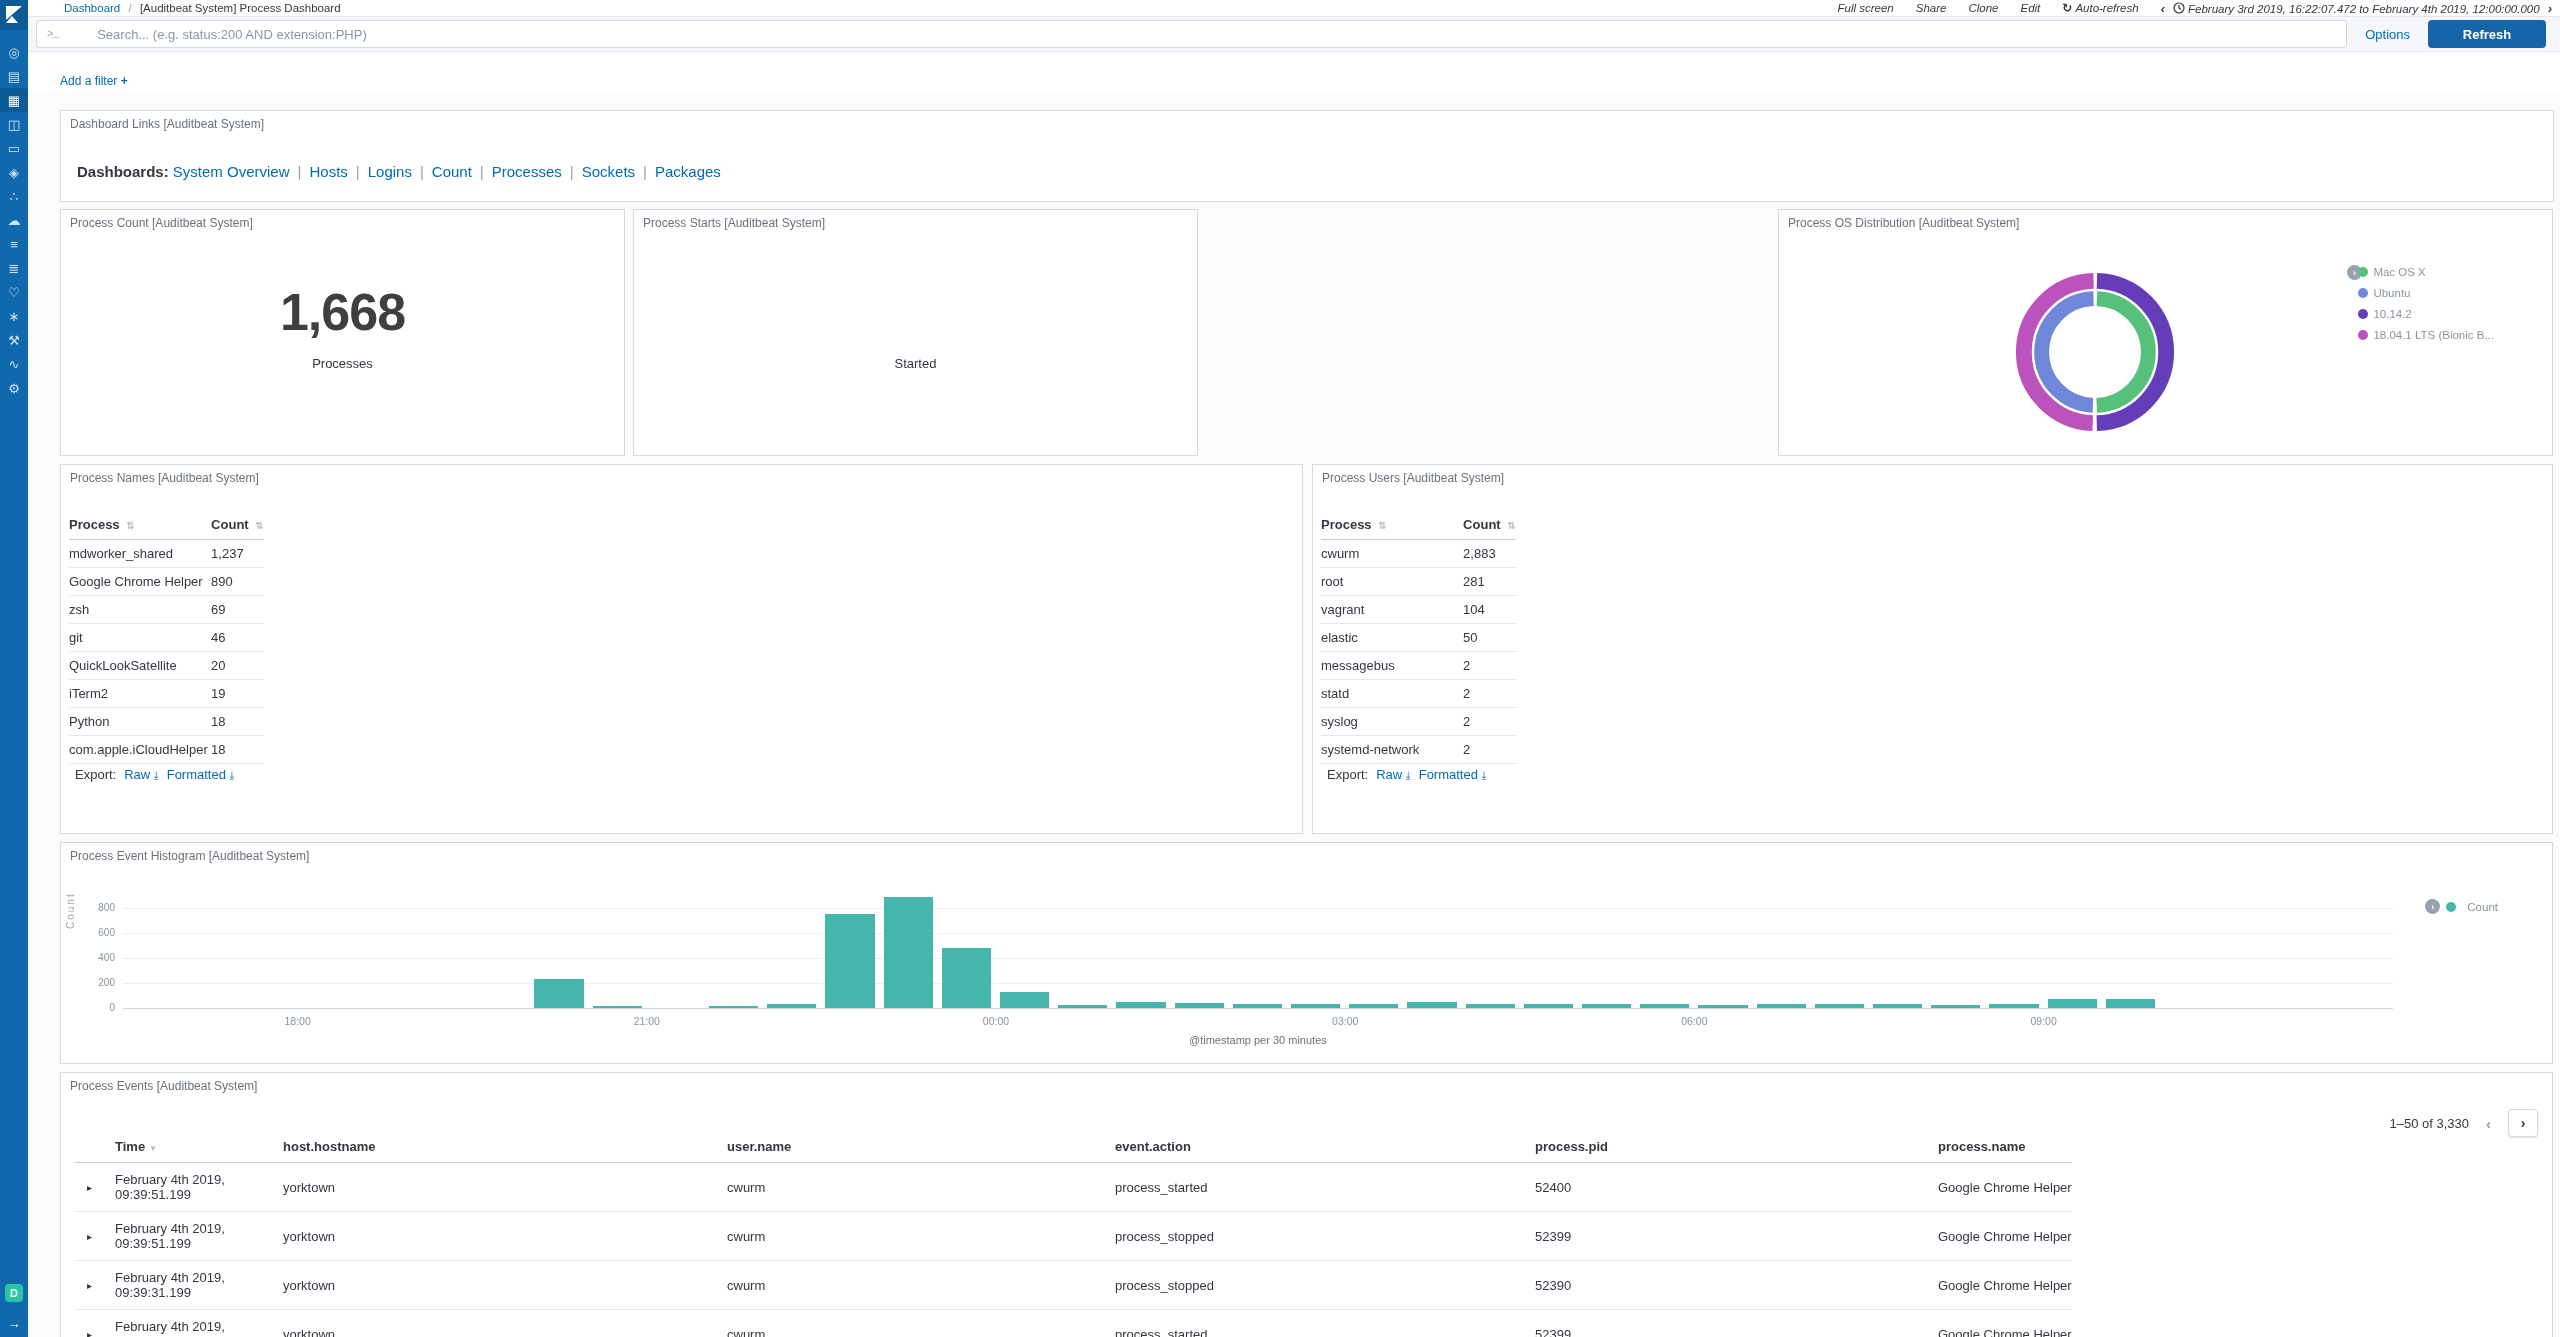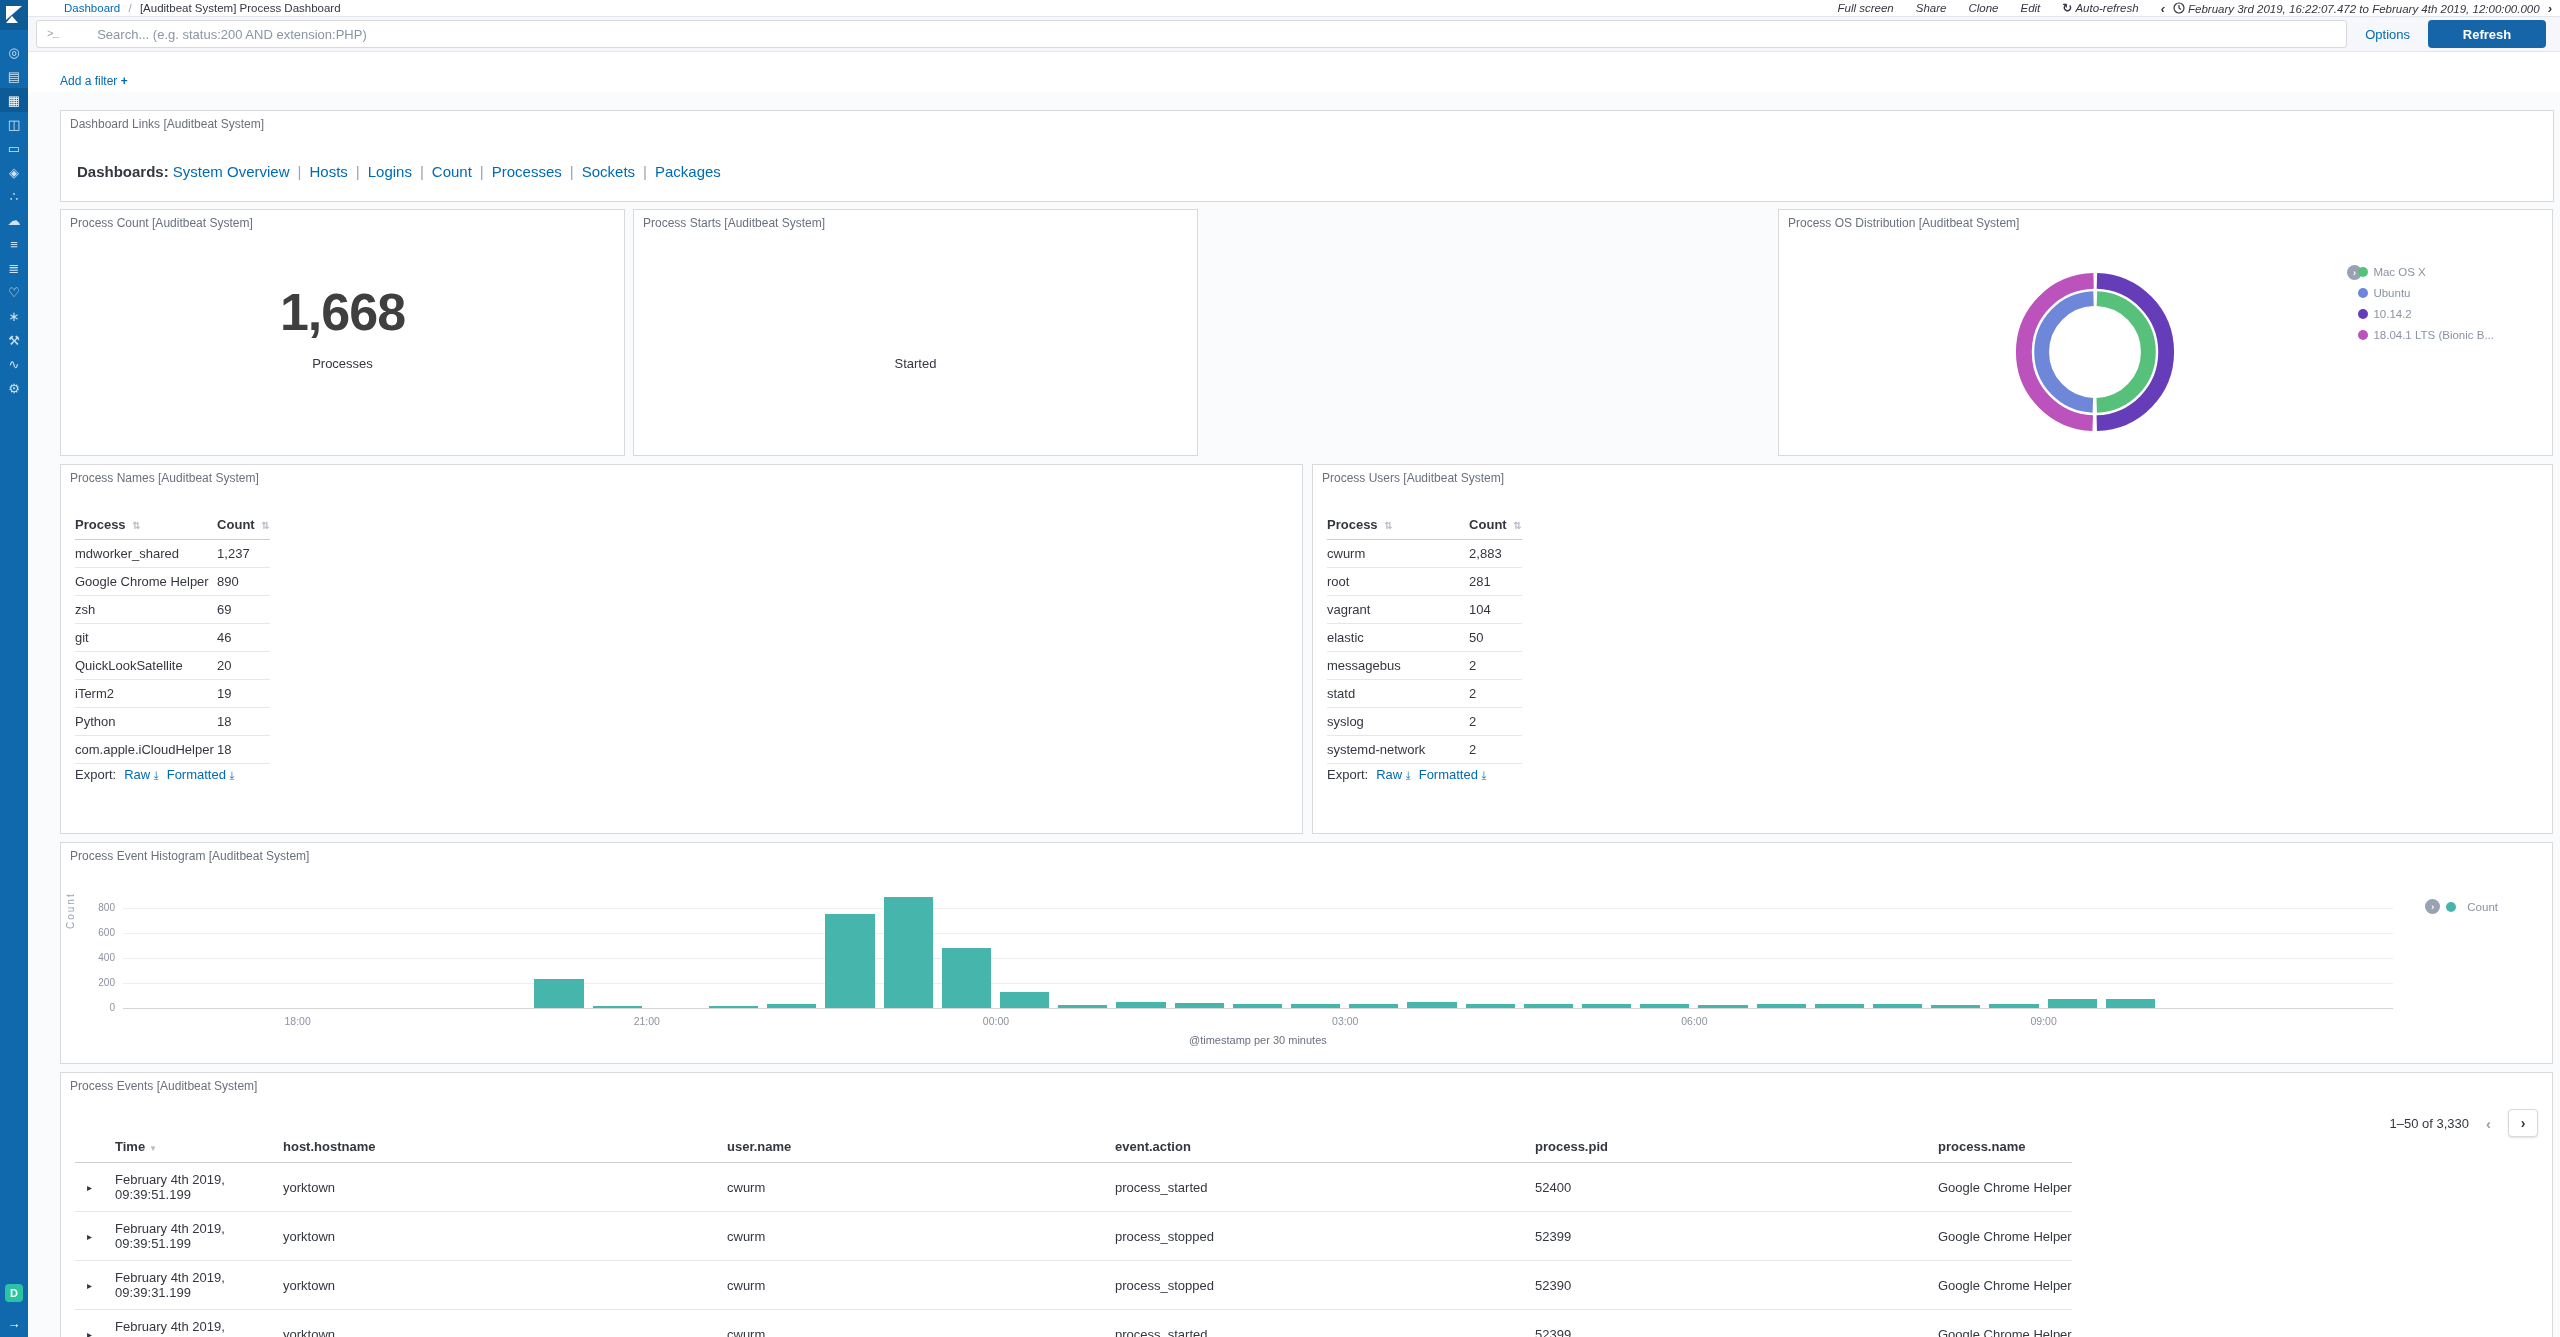--- a/index.html
+++ b/index.html
@@ -77,21 +77,21 @@
   
   .donut-wrap { position:absolute; left:232px; top:58px; }
   .pie-legend { position:absolute; right:58px; top:56px; font-size:11.5px; color:#8a93a2; }
   .legend-row { display:flex; align-items:center; justify-content:flex-start; margin-bottom:9px; }
   .legend-dot { width:10px; height:10px; border-radius:50%; margin-right:5px; flex:0 0 auto; }
   .legend-collapse { position:absolute; right:190px; top:55px; }
   .chev-circle { width:15px; height:15px; border-radius:50%; background:#98a2b3; color:#fff;
     font-size:9px; font-weight:bold; display:flex; align-items:center; justify-content:center; cursor:pointer; }
 
   
-  .agg-table { position:absolute; left:14px; right:14px; top:46px; border-collapse:collapse;
+  .agg-table { position:absolute; left:8px; right:14px; top:46px; border-collapse:collapse;
     table-layout:fixed; font-size:13px; }
   .agg-table th { text-align:left; font-weight:bold; color:#343741; padding:6px 0 7px 0;
     border-bottom:1px solid #c9ccd2; cursor:pointer; }
   .agg-table th .sort { color:#b3b9c3; font-size:10px; margin-left:3px; }
   .agg-table td { padding:6px 0; border-bottom:1px solid #e4e6ea; color:#343741; }
   .export-line { position:absolute; left:14px; top:302px; font-size:13px; color:#343741; }
   .export-line a { color:#006BB4; text-decoration:none; margin-left:8px; cursor:pointer; }
   .dl-glyph { font-size:11px; }
 
   

